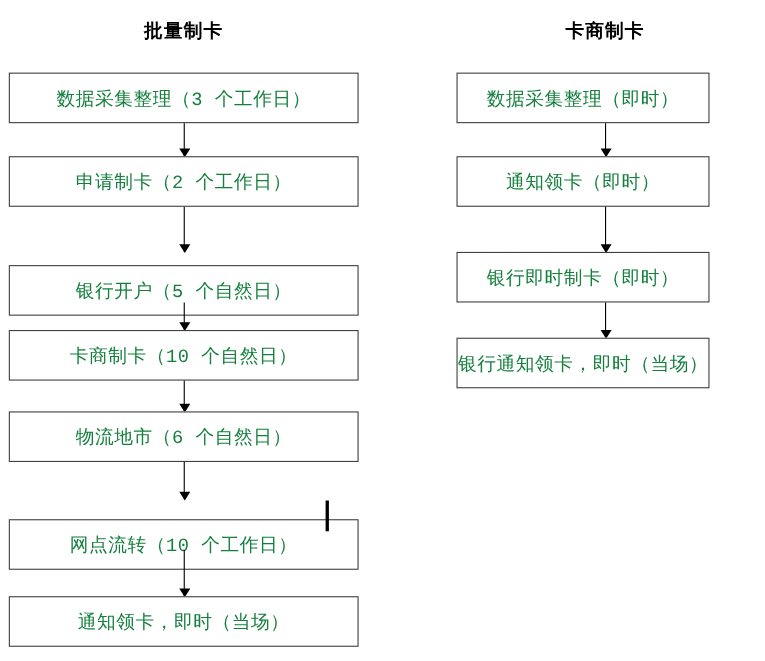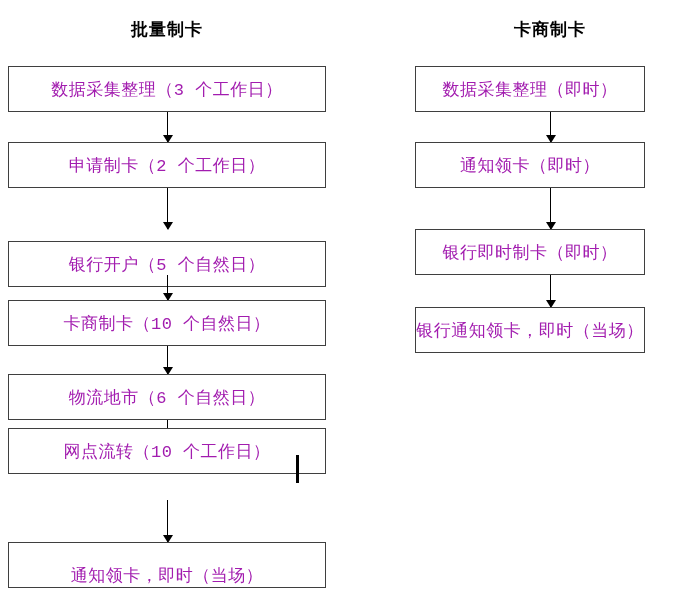--- a/index.html
+++ b/index.html
@@ -36,21 +36,21 @@
     top: 22px;
   }
   .flow-box {
     position: absolute;
     box-sizing: border-box;
     border: 1px solid #3f3f3f;
     background: #ffffff;
     display: flex;
     align-items: center;
     justify-content: center;
-    color: #a21caf;
+    color: #15803d;
     white-space: nowrap;
     letter-spacing: 0.5px;
   }
   .col-left .flow-box {
     left: 8px;
     width: 318px;
     height: 46px;
     font-size: 17px;
   }
   .col-right .flow-box {
@@ -117,26 +117,26 @@
     <div class="flow-box" style="top:300px;">
       <span class="box-label">卡商制卡（10 个自然日）</span>
     </div>
     <div class="connector" style="top:346px; height:28px;"></div>
 
     <div class="flow-box" style="top:374px;">
       <span class="box-label">物流地市（6 个自然日）</span>
     </div>
     <div class="connector" style="top:420px; height:34px;"></div>
 
-    <div class="flow-box" style="top:428px;">
+    <div class="flow-box" style="top:472px;">
       <span class="box-label">网点流转（10 个工作日）</span>
     </div>
     <div class="connector" style="top:500px; height:42px;"></div>
 
-    <div class="flow-box" style="top:542px;align-items:flex-end;">
+    <div class="flow-box" style="top:542px;">
       <span class="box-label">通知领卡，即时（当场）</span>
     </div>
 
     <div id="stray-mark"></div>
   </div>
 
   <div class="col-right">
 
     <div class="column-title" id="title-sporadic">卡商制卡</div>
 

